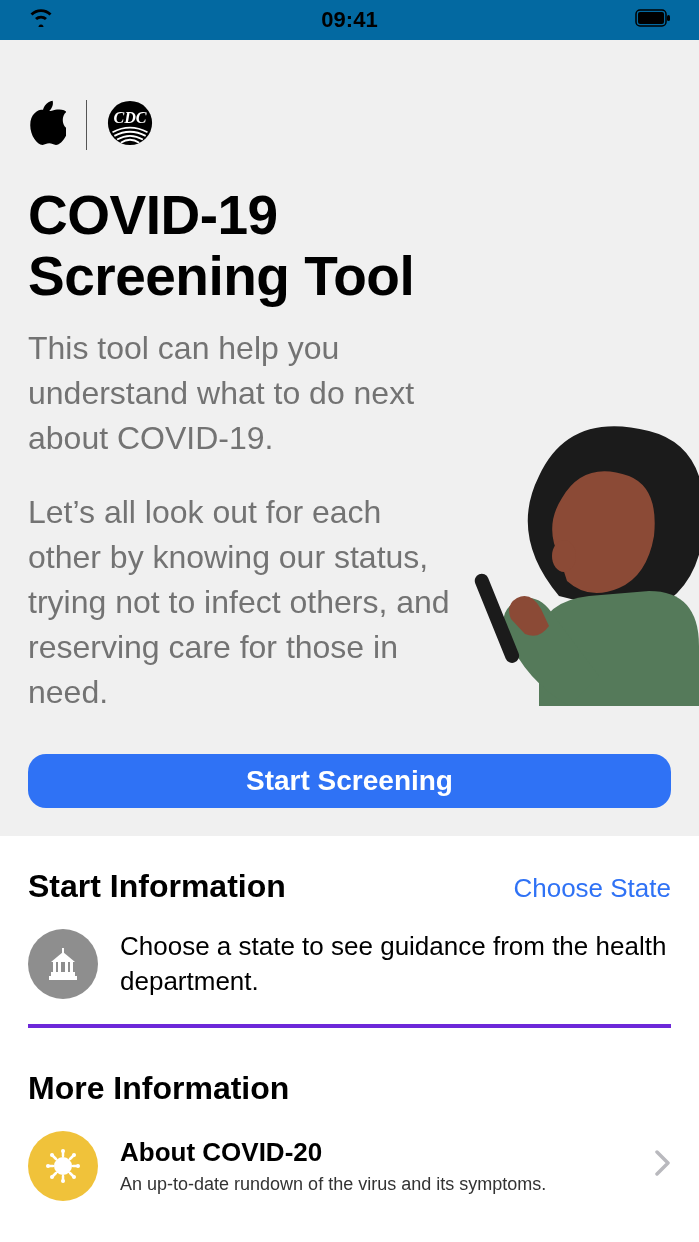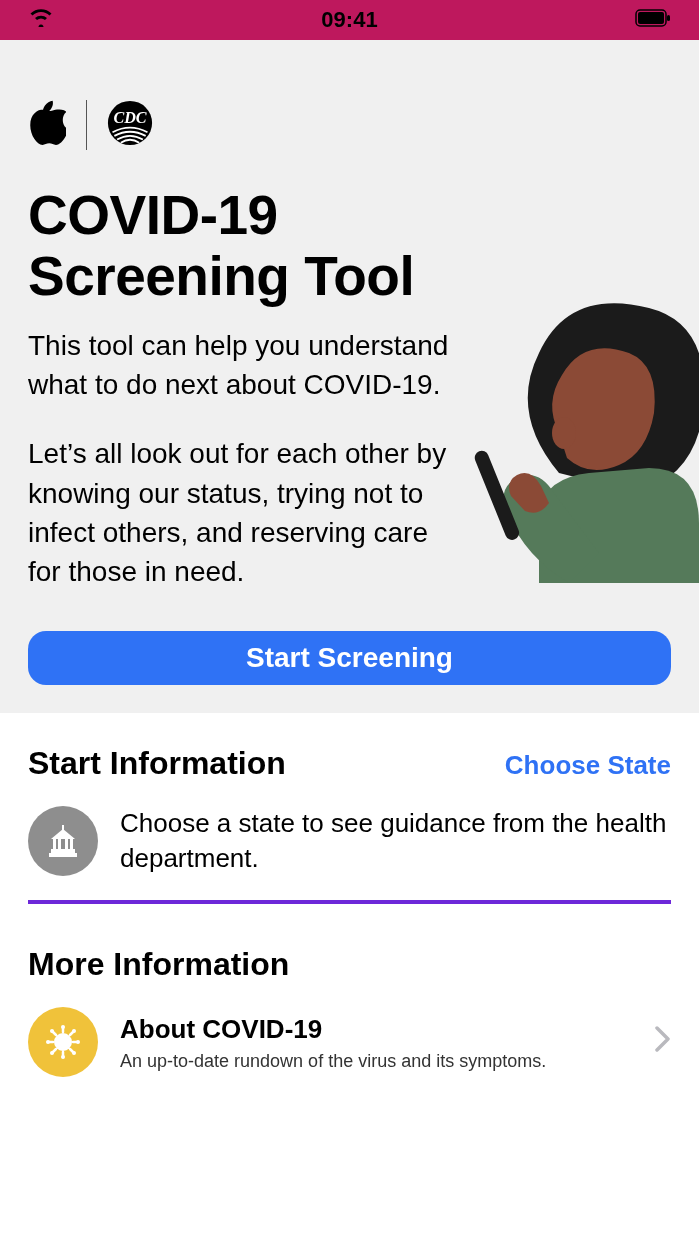--- a/index.html
+++ b/index.html
@@ -13,21 +13,21 @@
     position: relative;
   }
   .status-bar {
     height: 40px;
     display: flex;
     align-items: center;
     justify-content: space-between;
     padding: 16px 28px;
     font-size: 22px;
     font-weight: 600;
-    background: #be185d;
+    background: #0369a1;
   }
   .status-left, .status-right { display: flex; align-items: center; }
   .status-center { position: absolute; left: 50%; transform: translateX(-50%); }
 
   .hero {
     background: #f0f0f0;
     padding: 60px 28px 28px 28px;
     position: relative;
     overflow: hidden;
   }
@@ -42,24 +42,24 @@
   }
   .page-title {
     font-size: 55px;
     font-weight: 700;
     line-height: 1.1;
     margin-bottom: 20px;
     max-width: 500px;
     letter-spacing: -0.5px;
   }
   .intro-text {
-    font-size: 28px;
+    font-size: 32px;
     line-height: 1.4;
     max-width: 430px;
-    color: #000000;
+    color: #737373;
   }
   .intro-gap { height: 30px; }
   .hero-illustration {
     position: absolute;
     right: 0;
     bottom: 130px;
     width: 250px;
     height: 290px;
   }
   .primary-btn {
@@ -84,21 +84,21 @@
     justify-content: space-between;
     align-items: baseline;
   }
   .section-title {
     font-size: 32px;
     font-weight: 700;
   }
   .section-action {
     font-size: 26px;
     color: #2f72f5;
-    font-weight: 700;
+    font-weight: 400;
     cursor: pointer;
   }
   .row {
     display: flex;
     align-items: center;
     gap: 22px;
     padding: 24px 0;
   }
   .row.bordered { border-bottom: 4px solid #6d28d9; }
   .row-icon {
@@ -241,21 +241,21 @@
           <circle cx="18" cy="33" r="2"></circle>
         <circle cx="3" cy="18" r="2"></circle>
           <circle cx="33" cy="18" r="2"></circle>
         <circle cx="7" cy="7" r="2"></circle>
           <circle cx="29" cy="29" r="2"></circle>
         <circle cx="7" cy="29" r="2"></circle>
           <circle cx="29" cy="7" r="2"></circle>
       </svg>
     </div>
     <div class="row-text">
-      <div class="row-title">About COVID-19</div>
+      <div class="row-title">About COVID-20</div>
       <div class="row-desc">An up-to-date rundown of the virus and its symptoms.</div>
     </div>
     <div class="chevron">
       <svg width="16" height="26" viewBox="0 0 16 26" fill="none" stroke="#b9b9be" stroke-width="3.5" stroke-linecap="round" stroke-linejoin="round">
         <polyline points="2,2 13,13 2,24"></polyline>
       </svg>
     </div>
   </div>
 </div>
 

